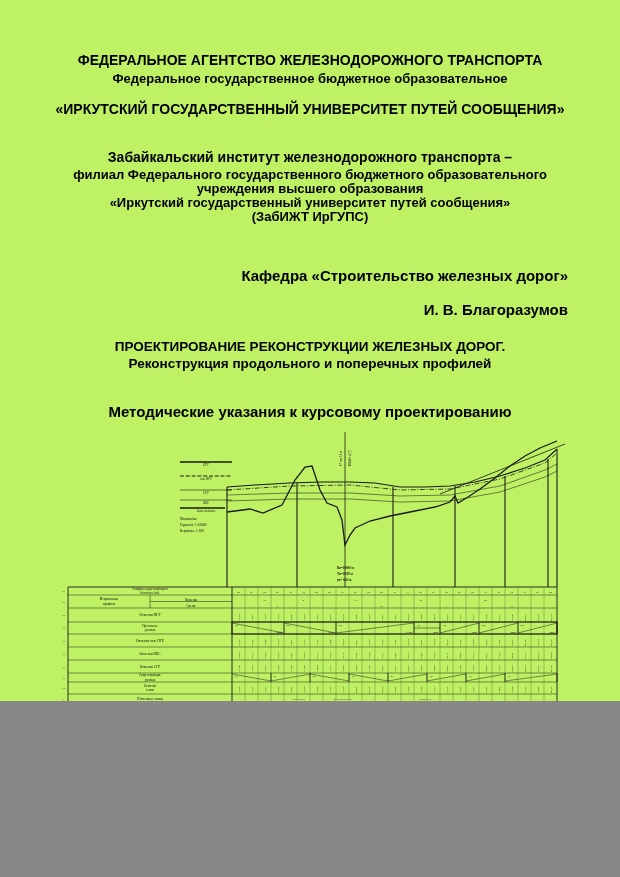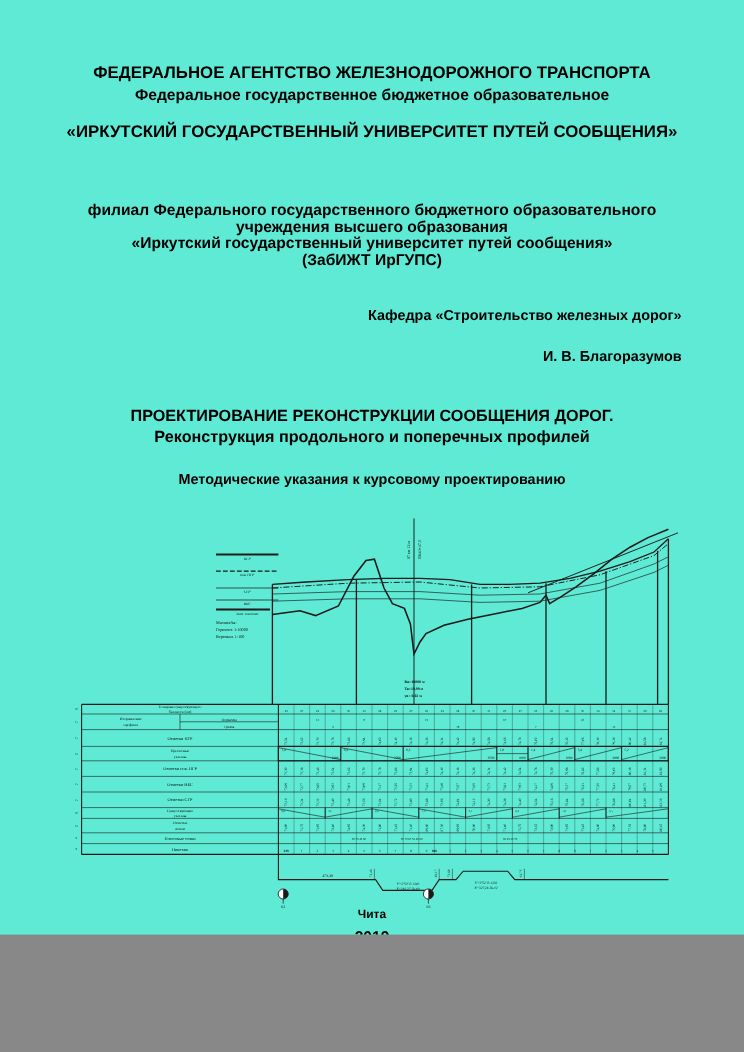--- a/index.html
+++ b/index.html
@@ -1,46 +1,47 @@
 <!DOCTYPE html>
 <html><head>
 <meta charset="utf-8">
 <style>
   html,body{margin:0;padding:0;background:#888;}
-  .page{position:relative;width:620px;height:779px;background:#5eead4;overflow:hidden;
+  .page{position:relative;width:620px;height:701px;background:#bef264;overflow:hidden;
         font-family:"Liberation Sans",sans-serif;color:#000;}
   .c{position:absolute;left:40px;width:540px;text-align:center;font-weight:bold;line-height:15px;}
   .r{position:absolute;left:40px;width:528px;text-align:right;font-weight:bold;line-height:15px;}
   .t14{font-size:14px;line-height:17px;}
   .t135{font-size:13.5px;line-height:17px;}
-  .t13{font-size:12px;}
+  .t13{font-size:15px;margin-top:12px;}
   .t12{font-size:13px;line-height:14px;}
   .city{font-size:10px;}
   .year{font-size:13px;}
   svg text{font-family:"Liberation Serif",serif;fill:#111;}
   #fig{position:absolute;left:55px;top:420px;}
 </style>
 </head>
 <body>
 
 <div class="page">
 
   <div class="c t14" style="top:52px">ФЕДЕРАЛЬНОЕ АГЕНТСТВО ЖЕЛЕЗНОДОРОЖНОГО ТРАНСПОРТА</div>
   <div class="c t12" style="top:72px">Федеральное государственное бюджетное образовательное</div>
   <div class="c t14" style="top:101px">«ИРКУТСКИЙ ГОСУДАРСТВЕННЫЙ УНИВЕРСИТЕТ ПУТЕЙ СООБЩЕНИЯ»</div>
 
+  <div class="c t14" style="top:149px">Забайкальский институт железнодорожного транспорта –</div>
   <div class="c t12" style="top:168px">филиал Федерального государственного бюджетного образовательного</div>
   <div class="c t12" style="top:182px">учреждения высшего образования</div>
   <div class="c t12" style="top:196px">«Иркутский государственный университет путей сообщения»</div>
   <div class="c t12" style="top:210px">(ЗабИЖТ ИрГУПС)</div>
 
   <div class="r t13" style="top:256px">Кафедра «Строительство железных дорог»</div>
   <div class="r t13" style="top:290px">И. В. Благоразумов</div>
 
-  <div class="c t135" style="top:338px">ПРОЕКТИРОВАНИЕ РЕКОНСТРУКЦИИ СООБЩЕНИЯ ДОРОГ.</div>
+  <div class="c t135" style="top:338px">ПРОЕКТИРОВАНИЕ РЕКОНСТРУКЦИИ ЖЕЛЕЗНЫХ ДОРОГ.</div>
   <div class="c t135" style="top:355px">Реконструкция продольного и поперечных профилей</div>
   <div class="c t13" style="top:392px">Методические указания к курсовому проектированию</div>
 
   <svg id="fig" width="520" height="350" viewBox="0 0 520 350">
       <g>
         <line x1="125" y1="42" x2="177" y2="42" stroke="#1a1a1a" stroke-width="1.7"></line>
         <text x="151" y="46.4" font-size="3" text-anchor="middle" font-style="italic">ПГР</text>
         <line x1="125" y1="56" x2="177" y2="56" stroke="#1a1a1a" stroke-width="1.1" stroke-dasharray="4,1.8"></line>
         <text x="151" y="60.4" font-size="3" text-anchor="middle" font-style="italic">нов. ПГР</text>
         <line x1="125" y1="70" x2="177" y2="70" stroke="#1a1a1a" stroke-width="0.6"></line>

